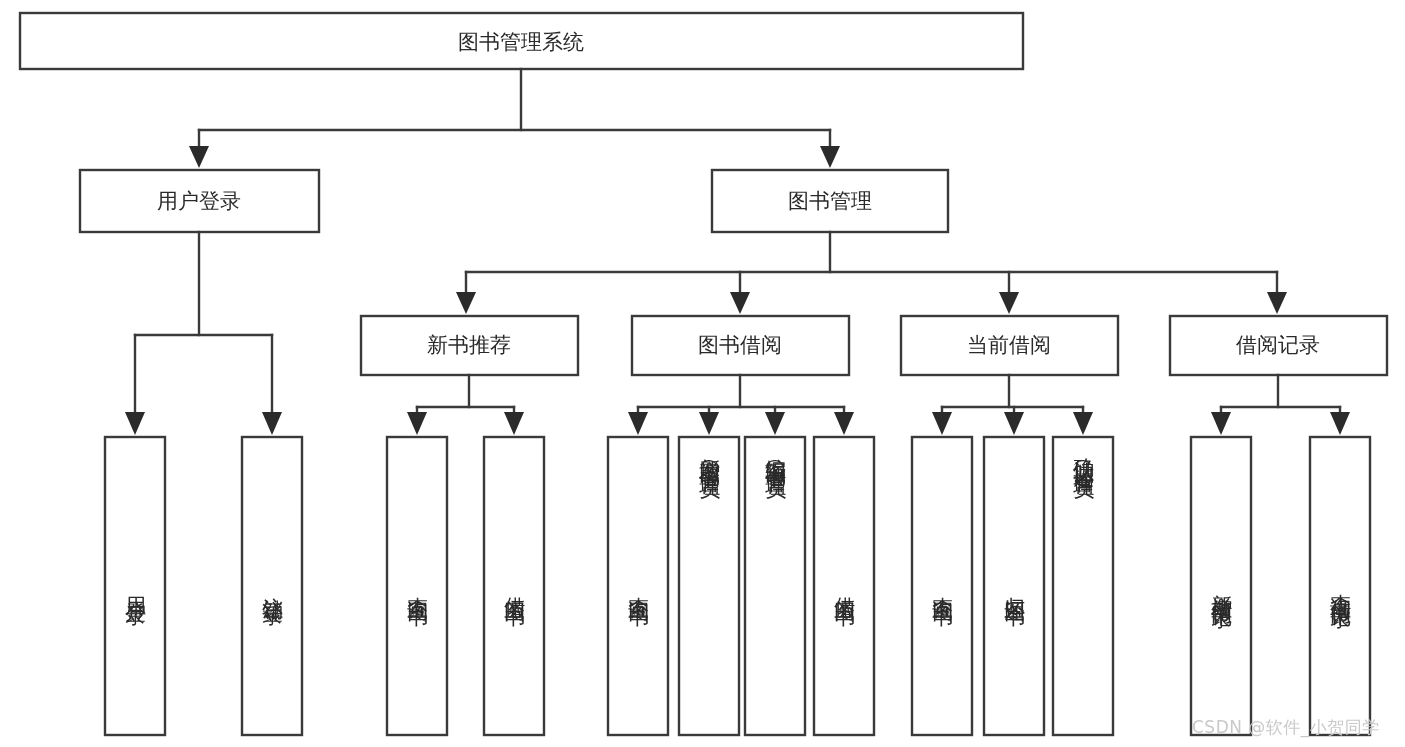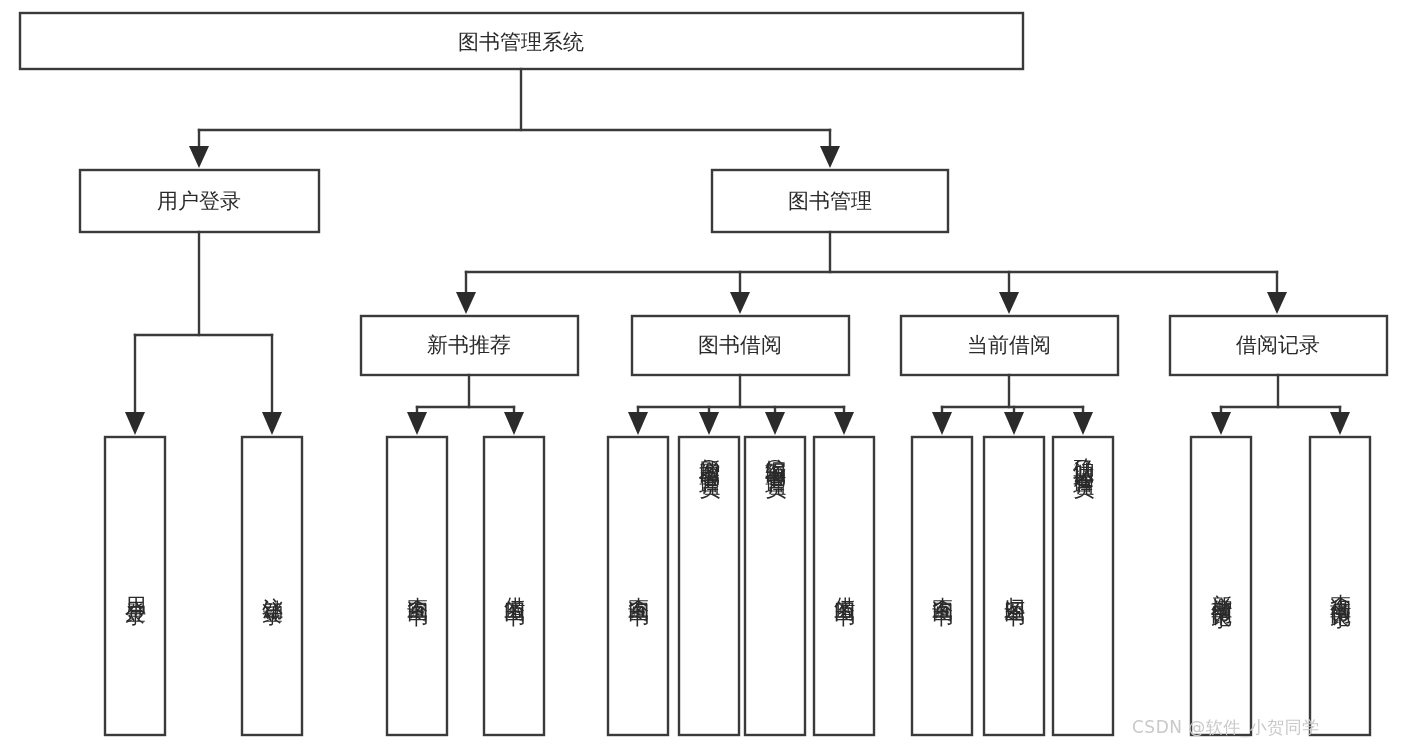--- a/index.html
+++ b/index.html
@@ -258,15 +258,15 @@
   </div>
 
   <div class="leaf-label-wrap" style="left:1191px; top:437px; width:60px; height:298px;">
     <span class="leaf-label">新增借阅记录</span>
   </div>
 
   <div class="leaf-label-wrap" style="left:1310px; top:437px; width:60px; height:298px;">
     <span class="leaf-label">查询借阅记录</span>
   </div>
 
-  <div class="watermark" style="left:1132px; top:716px;">CSDN @软件_小贺同学</div>
+  <div class="watermark" style="left:1192px; top:716px;">CSDN @软件_小贺同学</div>
 
 </div>
 
 </body></html>

